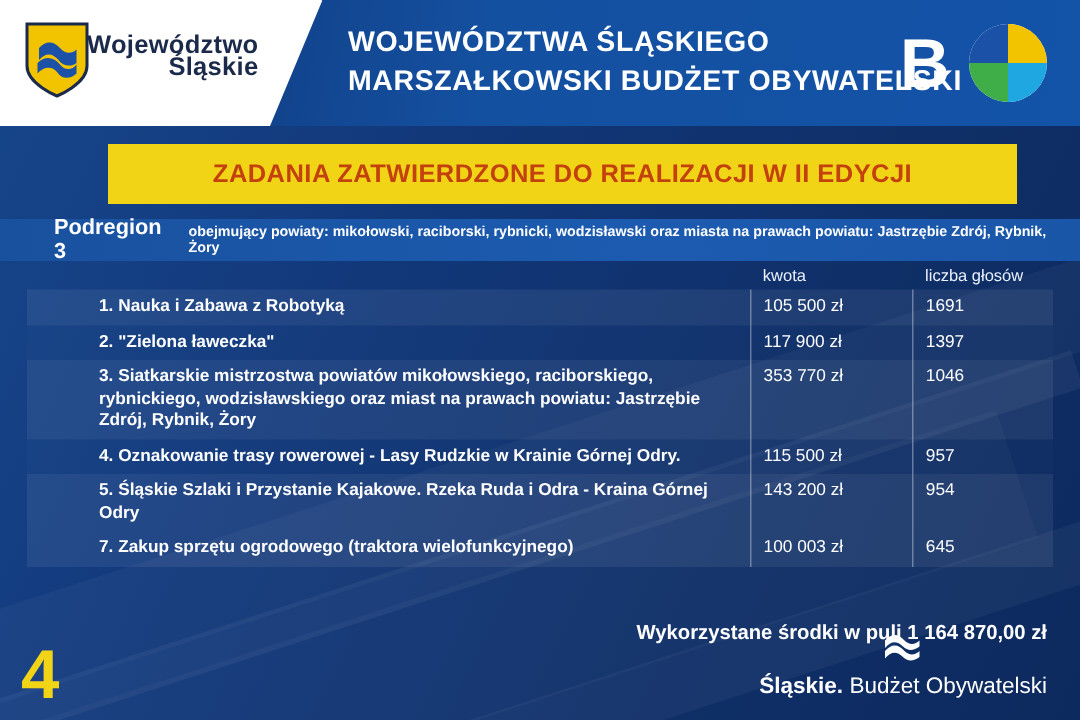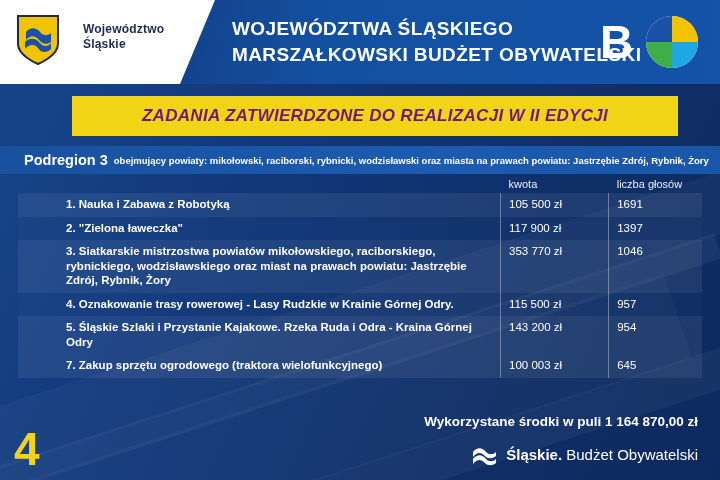--- a/index.html
+++ b/index.html
@@ -47,26 +47,27 @@
     clip-path: polygon(0 0, 215px 0, 180px 84px, 0 84px);
   }
   .crest {
     position: absolute;
     left: 16px; top: 14px;
     width: 44px; height: 52px;
   }
   .crest svg { display: block; }
   .voivodeship {
     position: absolute;
-    left: 83px; top: 22px;
+    left: 58px; top: 22px;
     color: #1b2a4a;
-    font-size: 12px;
+    font-size: 17px;
     font-weight: 700;
     line-height: 15px;
     letter-spacing: .2px;
+    text-align: right;
   }
   .title-main {
     position: absolute;
     left: 232px; top: 16px;
     color: #ffffff;
     font-size: 19px;
     font-weight: 700;
     line-height: 26px;
     letter-spacing: .4px;
     text-transform: uppercase;
@@ -81,37 +82,36 @@
   .yellow-bar {
     position: absolute;
     left: 72px; top: 96px;
     width: 606px; height: 40px;
     background: #f2d417;
     display: flex;
     align-items: center;
     justify-content: center;
   }
   .yellow-bar span {
-    color: #701a75;
+    color: #c2410c;
     font-size: 17px;
     font-weight: 700;
     letter-spacing: .3px;
     text-transform: uppercase;
-    font-style: italic;
   }
 
   
   .subregion {
     position: absolute;
     left: 0; top: 146px;
     width: 720px; height: 28px;
     background: linear-gradient(90deg, #19519e 0%, #1c5bb0 60%, #1a56a8 100%);
     display: flex;
     align-items: center;
-    padding-left: 24px;
+    padding-left: 36px;
     box-sizing: border-box;
   }
   .subregion .sr-title {
     color: #ffffff;
     font-size: 14.5px;
     font-weight: 700;
     margin-right: 6px;
   }
   .subregion .sr-desc {
     color: #ffffff;
@@ -179,22 +179,23 @@
     left: 14px; bottom: 8px;
     color: #f2d417;
     font-size: 46px;
     font-weight: 700;
     line-height: 46px;
   }
   .brand {
     position: absolute;
     right: 22px; bottom: 14px;
     display: flex;
-    align-items: flex-start;
+    align-items: center;
     gap: 8px;
+    flex-direction: column;
   }
   .brand-mark { width: 26px; height: 20px; }
   .brand-text {
     color: #ffffff;
     font-size: 15px;
   }
   .brand-text b { font-weight: 700; }
 </style>
 </head>
 <body>

